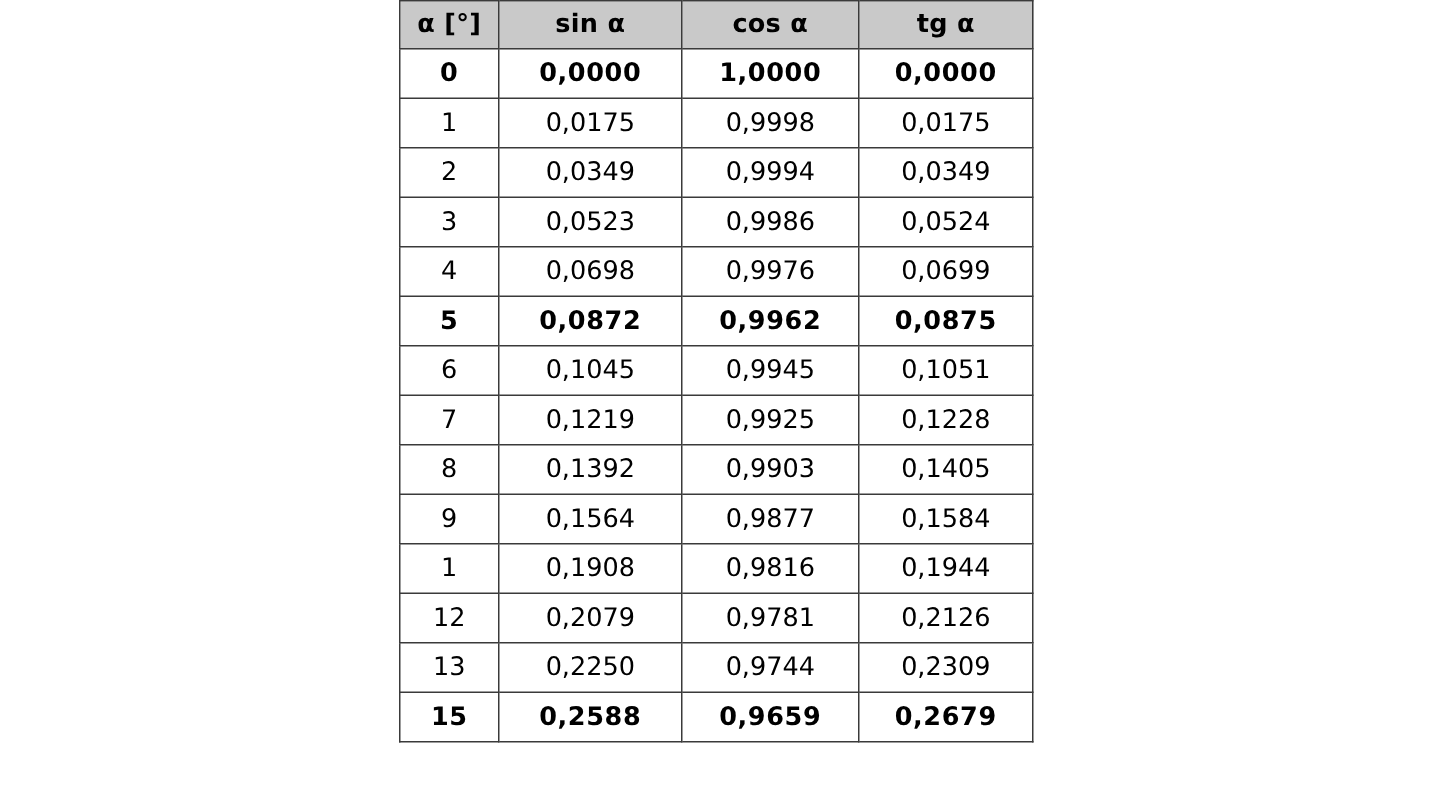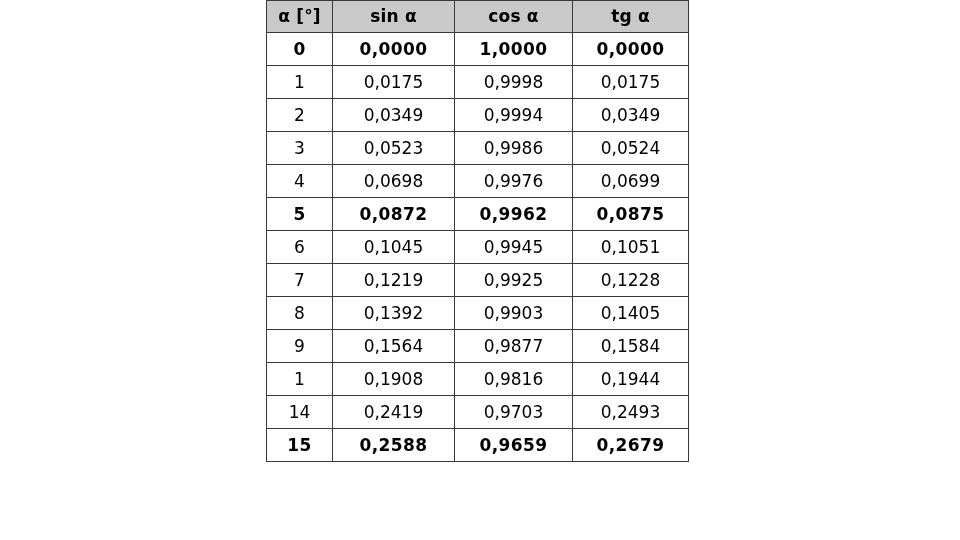--- a/index.html
+++ b/index.html
@@ -138,24 +138,30 @@
             <td>0,9877</td>
             <td>0,1584</td>
           </tr>
           <tr>
             <td class="angle">1</td>
             <td>0,1908</td>
             <td>0,9816</td>
             <td>0,1944</td>
           </tr>
           <tr>
-            <td class="angle">14</td>
-            <td>0,2419</td>
-            <td>0,9703</td>
-            <td>0,2493</td>
+            <td class="angle">12</td>
+            <td>0,2079</td>
+            <td>0,9781</td>
+            <td>0,2126</td>
+          </tr>
+          <tr>
+            <td class="angle">13</td>
+            <td>0,2250</td>
+            <td>0,9744</td>
+            <td>0,2309</td>
           </tr>
           <tr class="bold">
             <td class="angle">15</td>
             <td>0,2588</td>
             <td>0,9659</td>
             <td>0,2679</td>
           </tr>
         </tbody>
     </table>
   </div>

